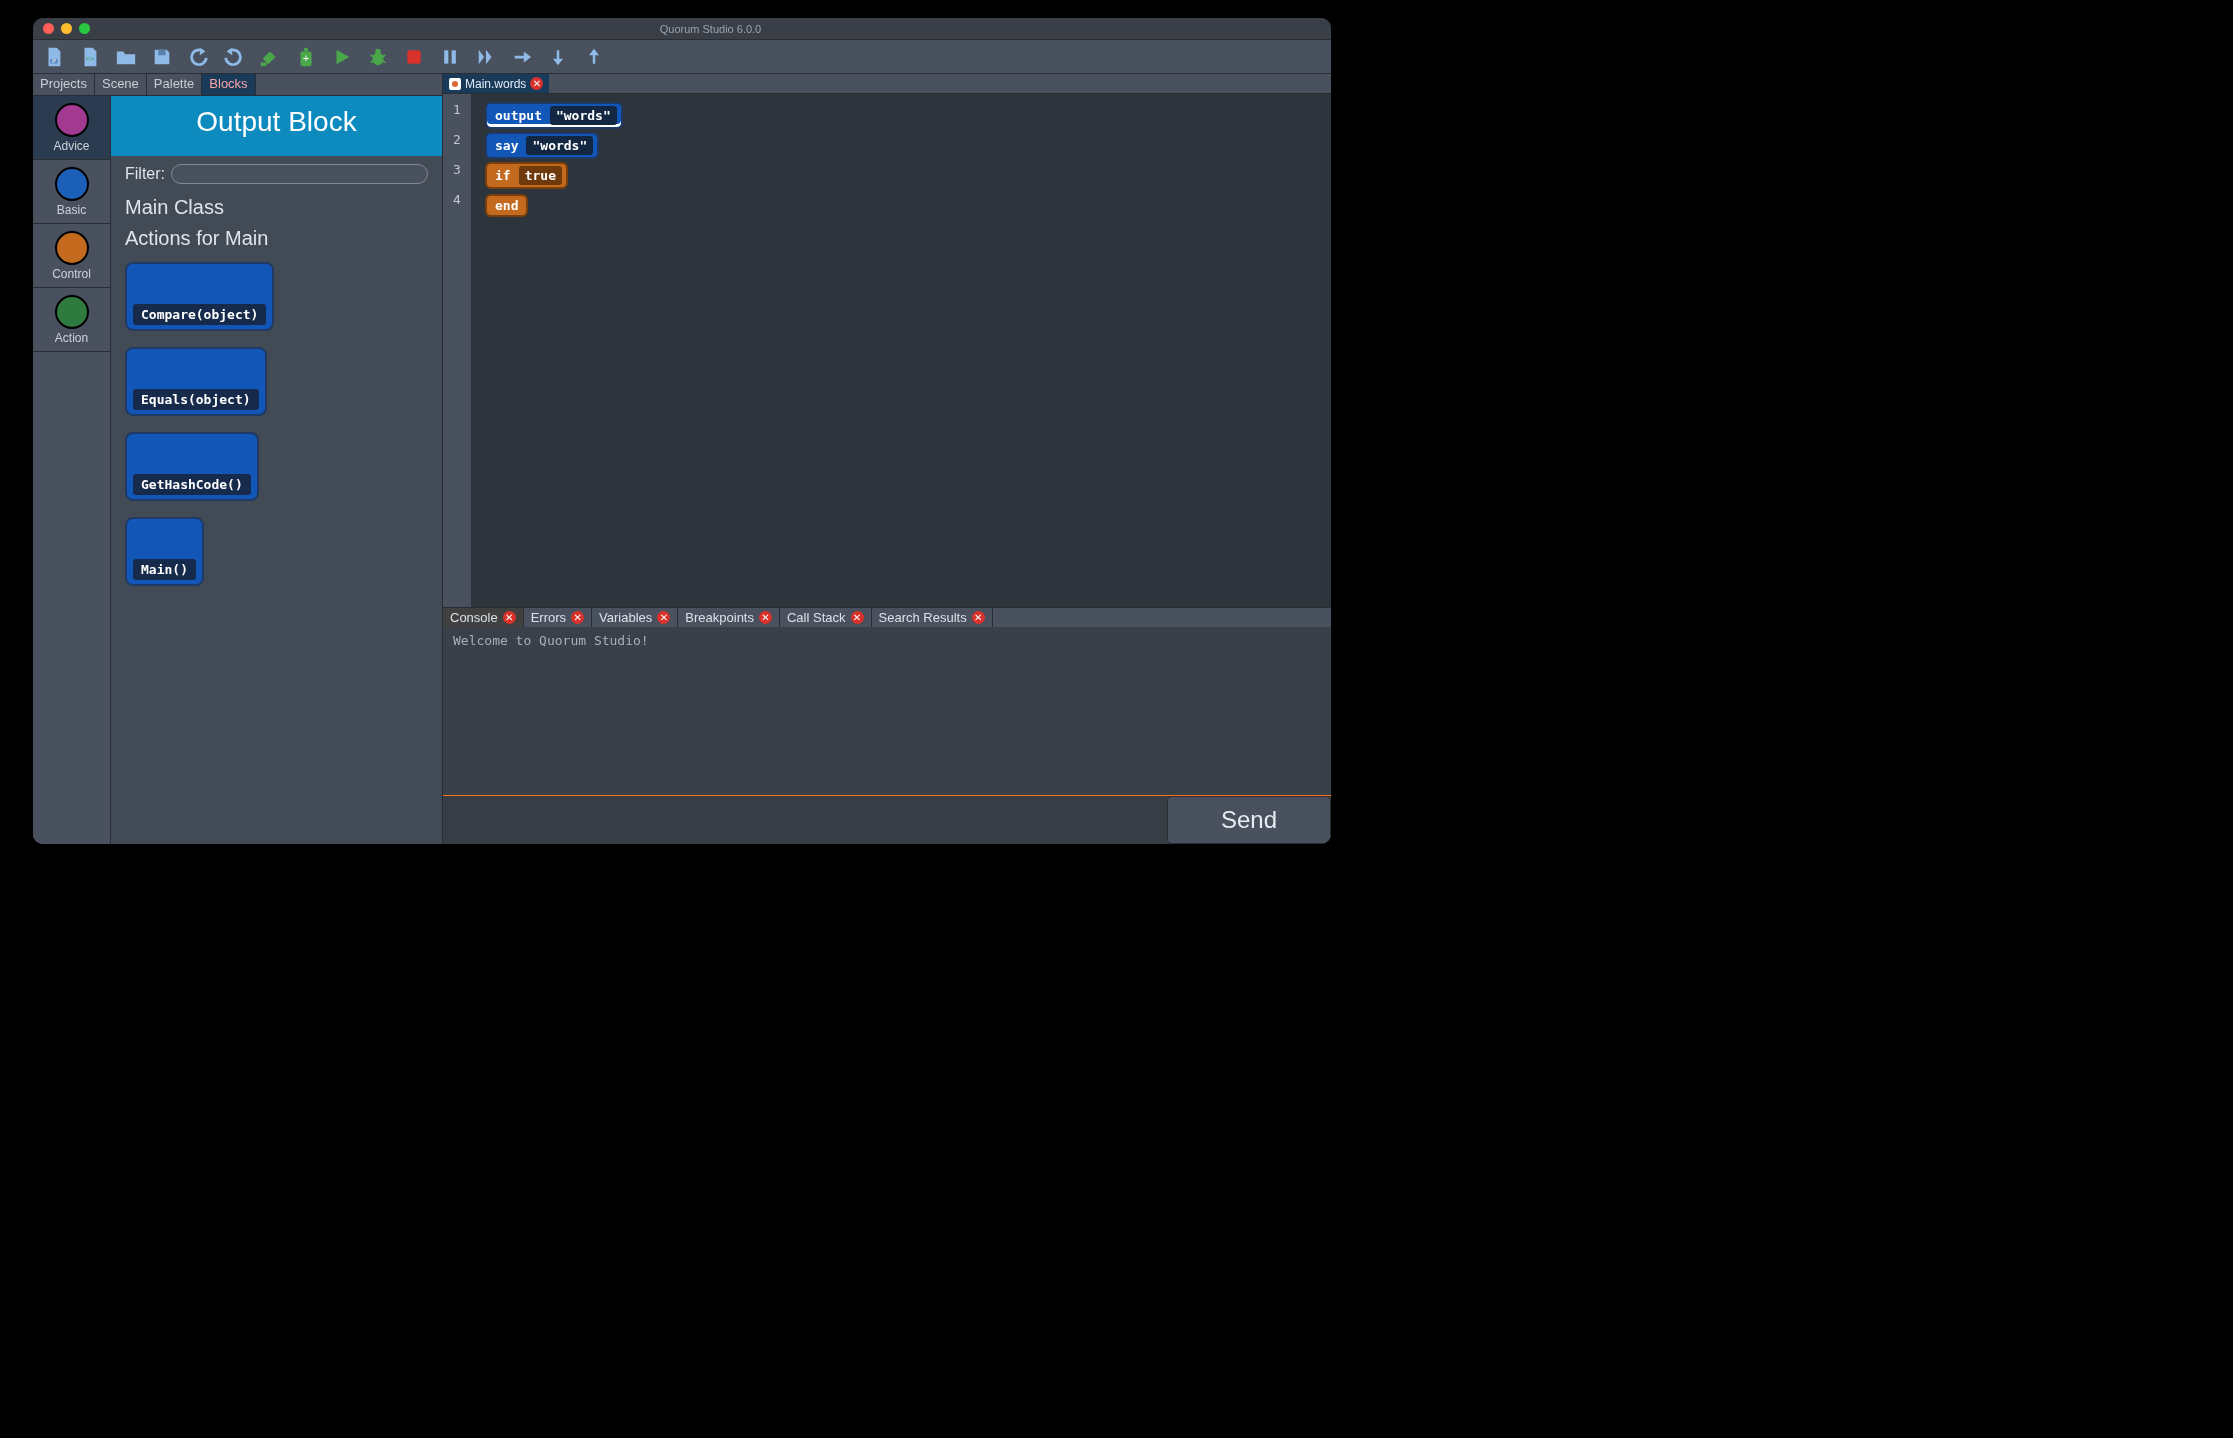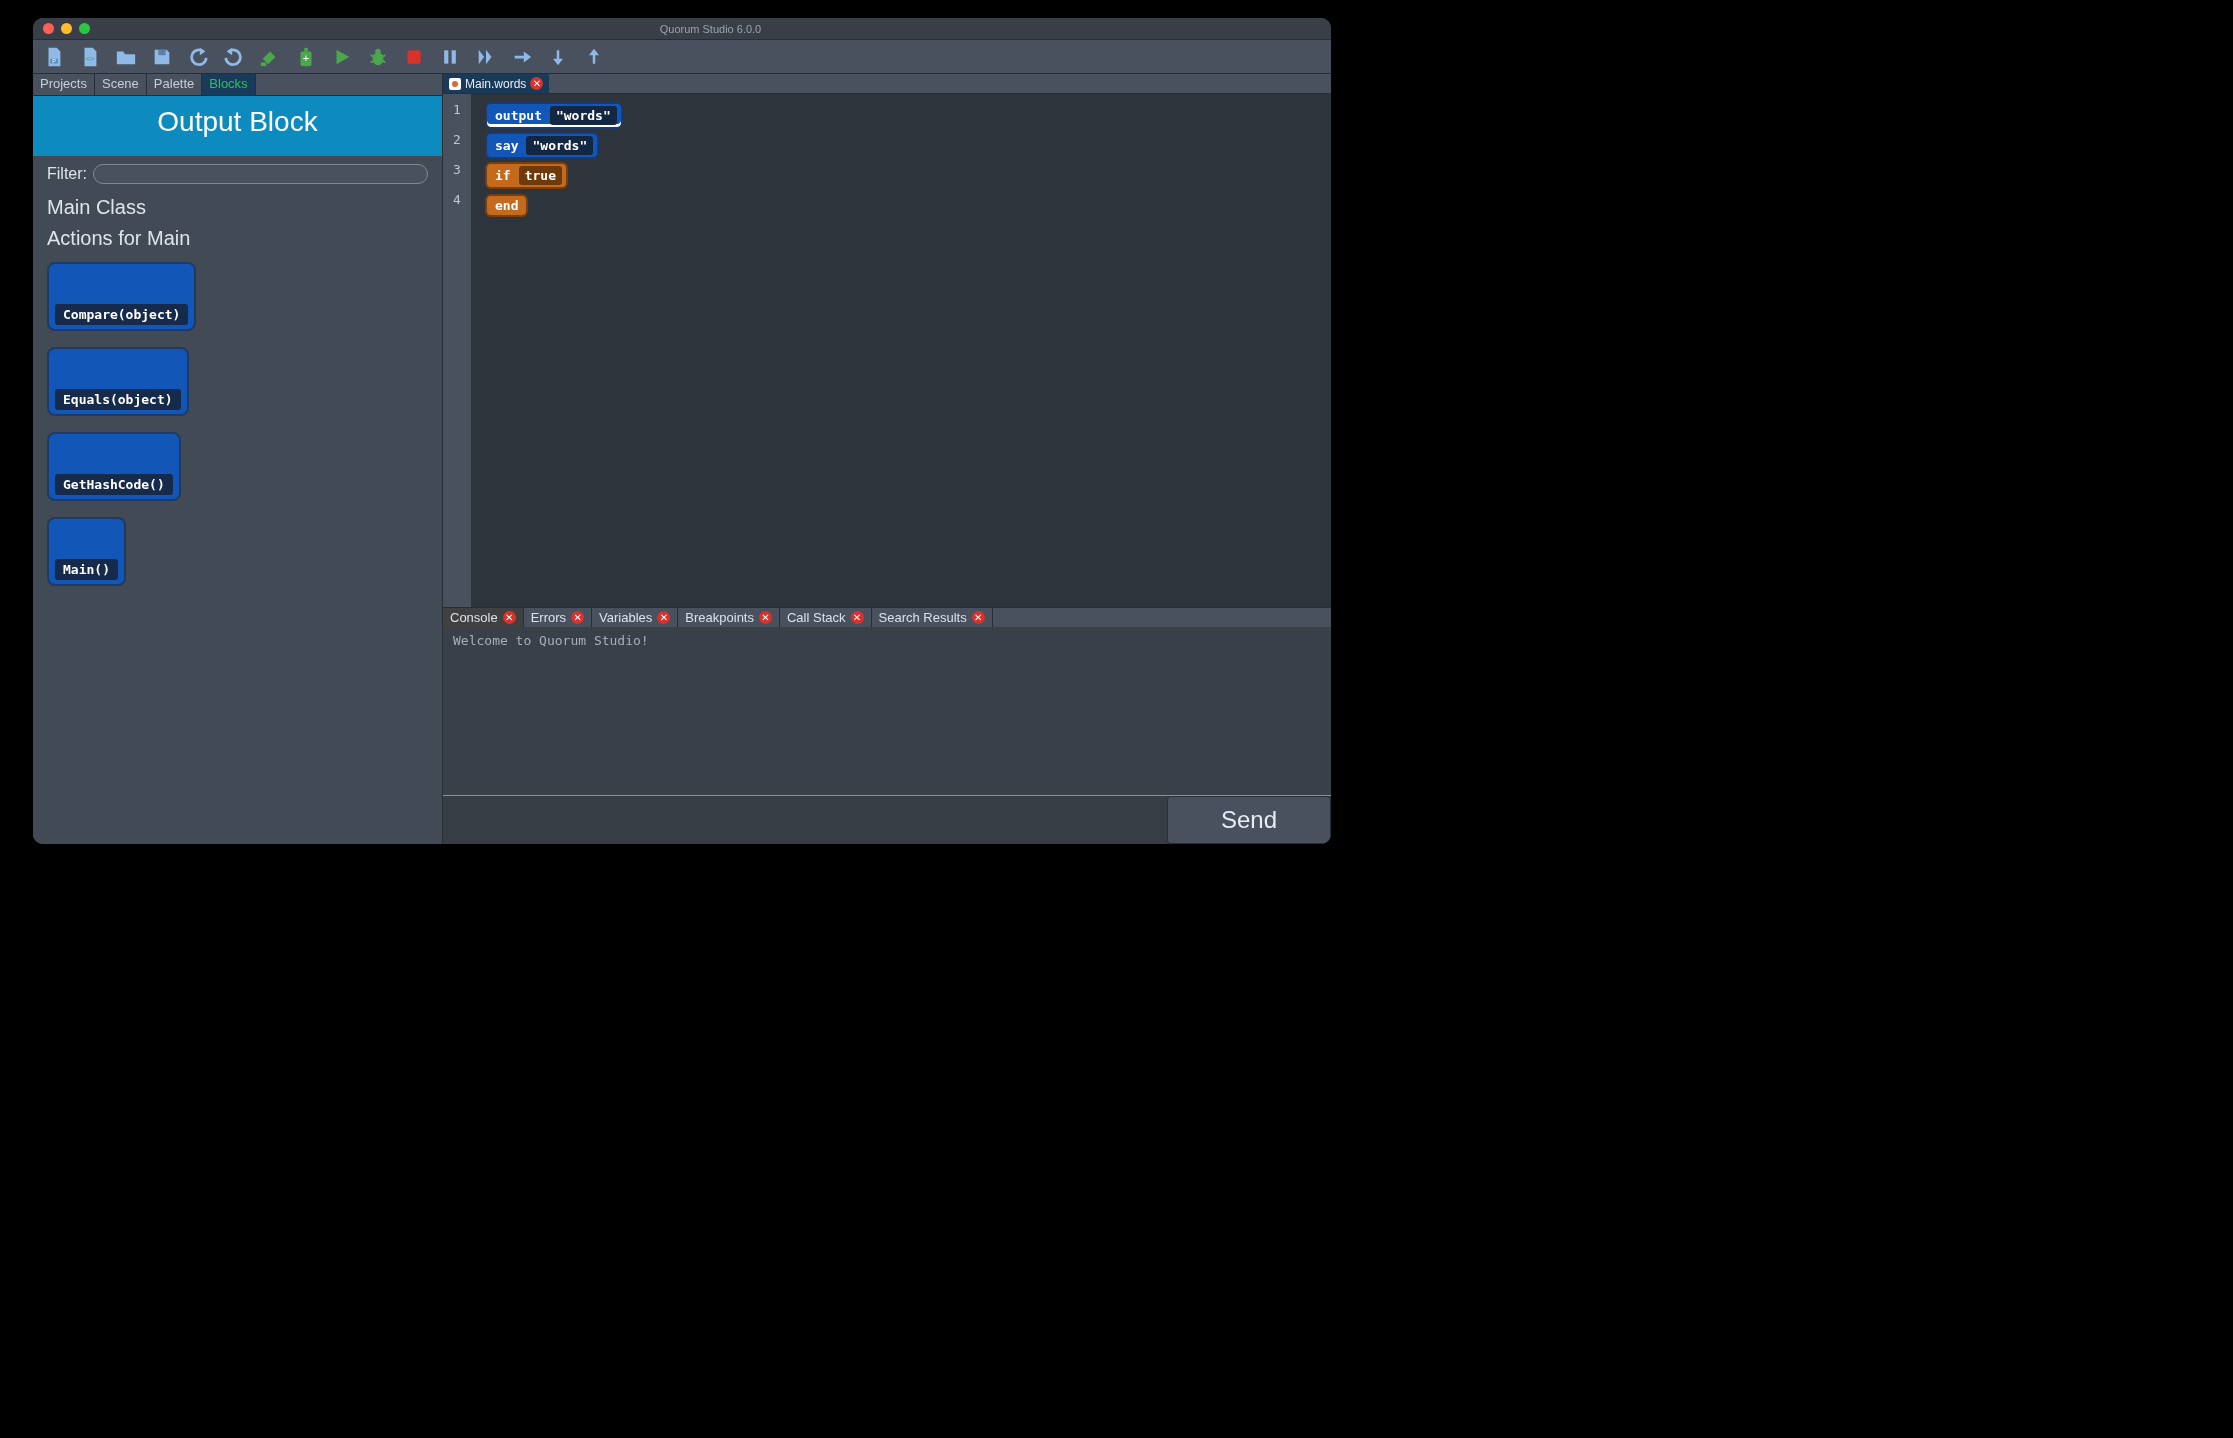--- a/index.html
+++ b/index.html
@@ -58,21 +58,21 @@
 .left { width: 410px; display: flex; flex-direction: column; background: #48515d; border-right: 1px solid #2a2e34; }
 .left-tabs { height: 22px; background: #48515d; display: flex; border-bottom: 1px solid #2a2e34; }
 .left-tabs .tab {
   padding: 2px 7px;
   color: #c8ced6;
   font-size: 13px;
   background: #48515d;
   border-right: 1px solid #2a2e34;
   cursor: pointer;
 }
-.left-tabs .tab.active { background: #1a3a5a; color: #22c55e; }
+.left-tabs .tab.active { background: #1a3a5a; color: #fca5a5; }
 .left-body { flex: 1; display: flex; }
 .categories { width: 78px; background: #48515d; display: flex; flex-direction: column; border-right: 1px solid #2a2e34; }
 .cat {
   height: 64px;
   display: flex;
   flex-direction: column;
   align-items: center;
   justify-content: center;
   border-bottom: 1px solid #2a2e34;
   cursor: pointer;
@@ -277,20 +277,38 @@
 
   <div class="main">
     <div class="left">
       <div class="left-tabs" id="left-tabs">
           <div class="tab">Projects</div>
           <div class="tab">Scene</div>
           <div class="tab">Palette</div>
           <div class="tab active">Blocks</div>
         </div>
       <div class="left-body">
+        <div class="categories" id="cats">
+            <div class="cat active">
+              <div class="dot" style="background: rgb(162, 58, 144);"></div>
+              <div class="lbl">Advice</div>
+            </div>
+            <div class="cat">
+              <div class="dot" style="background: rgb(27, 95, 184);"></div>
+              <div class="lbl">Basic</div>
+            </div>
+            <div class="cat">
+              <div class="dot" style="background: rgb(196, 106, 31);"></div>
+              <div class="lbl">Control</div>
+            </div>
+            <div class="cat">
+              <div class="dot" style="background: rgb(47, 122, 62);"></div>
+              <div class="lbl">Action</div>
+            </div>
+          </div>
         <div class="palette">
           <div class="info-panel">
             <div class="big">Output Block</div>
           </div>
           <div class="filter-row">
             <label>Filter:</label>
             <input type="text" value="" style="">
           </div>
           <div class="section-h">Main Class</div>
           <div class="section-h">Actions for Main</div>

